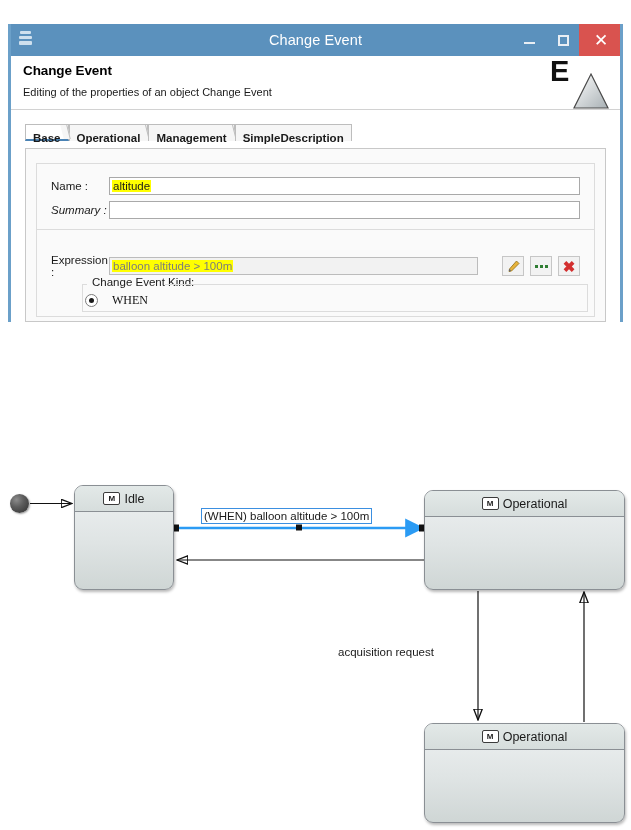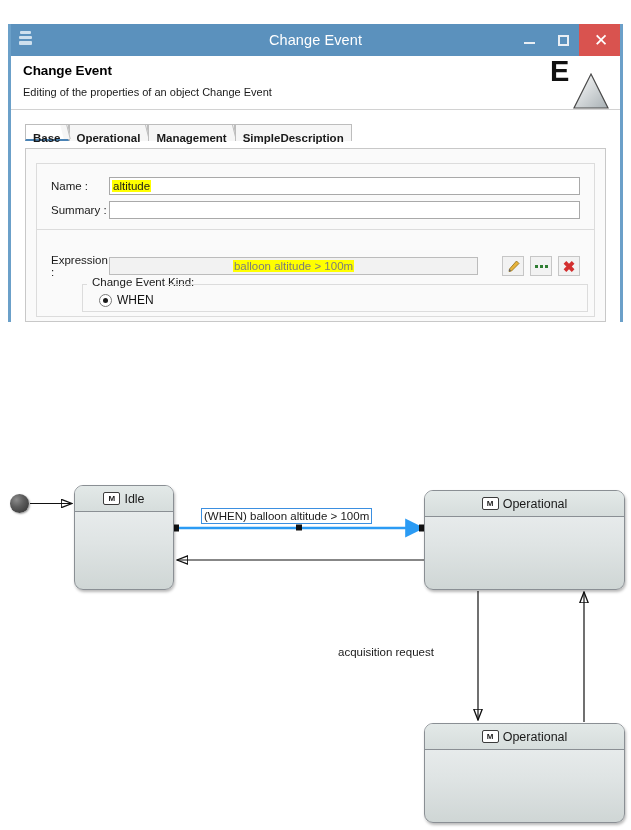--- a/index.html
+++ b/index.html
@@ -214,24 +214,24 @@
     margin-right: 14px;
   }
   .hl { background: #ffff00; padding: 0 1px; }
   .text-input.readonly {
     background: #f2f2f2;
     color: #7c7c7c;
     border: 1px solid #bcbcbc;
   }
 
   #row-name { top: 12px; }
-  #row-summary { top: 36px; }
+  #row-summary { top: 36px; font-style: italic; }
 
   #row-expression { top: 26px; }
-  #row-expression .text-input { margin-right: 24px; justify-content: center; }
+  #row-expression .text-input { margin-right: 24px; }
   .toolbtn {
     width: 22px; height: 20px;
     border: 1px solid #c6c6c6;
     background: #f2f2f2;
     box-sizing: border-box;
     margin-right: 6px;
     display: flex; align-items: center; justify-content: center;
     flex: none;
   }
   #btn-expr-delete { margin-right: 14px; }
@@ -262,25 +262,26 @@
   #kind-group::before{
     content:"";
     position:absolute; left:0; top:0; width:4px; height:1px; background:#dcdcdc;
   }
   #kind-group::after{
     content:"";
     position:absolute; right:0; left:82px; top:0; height:1px; background:#dcdcdc;
   }
   #radio-when {
     position: absolute;
-    left: 16px;
+    left: 2px;
     top: 9px;
     display: flex;
     align-items: center;
-    gap: 5px;
+    gap: 14px;
+    font-family: Liberation Serif, serif;
   }
   .radio {
     width: 11px; height: 11px; border-radius: 50%;
     border: 1px solid #7a7a7a; background: #fff;
     display: flex; align-items: center; justify-content: center;
     flex: none;
   }
   .radio .dot { width:5px;height:5px;border-radius:50%;background:#1a1a1a; }
   #radio-when .lbl { font-size: 12px; color:#111; }
 

